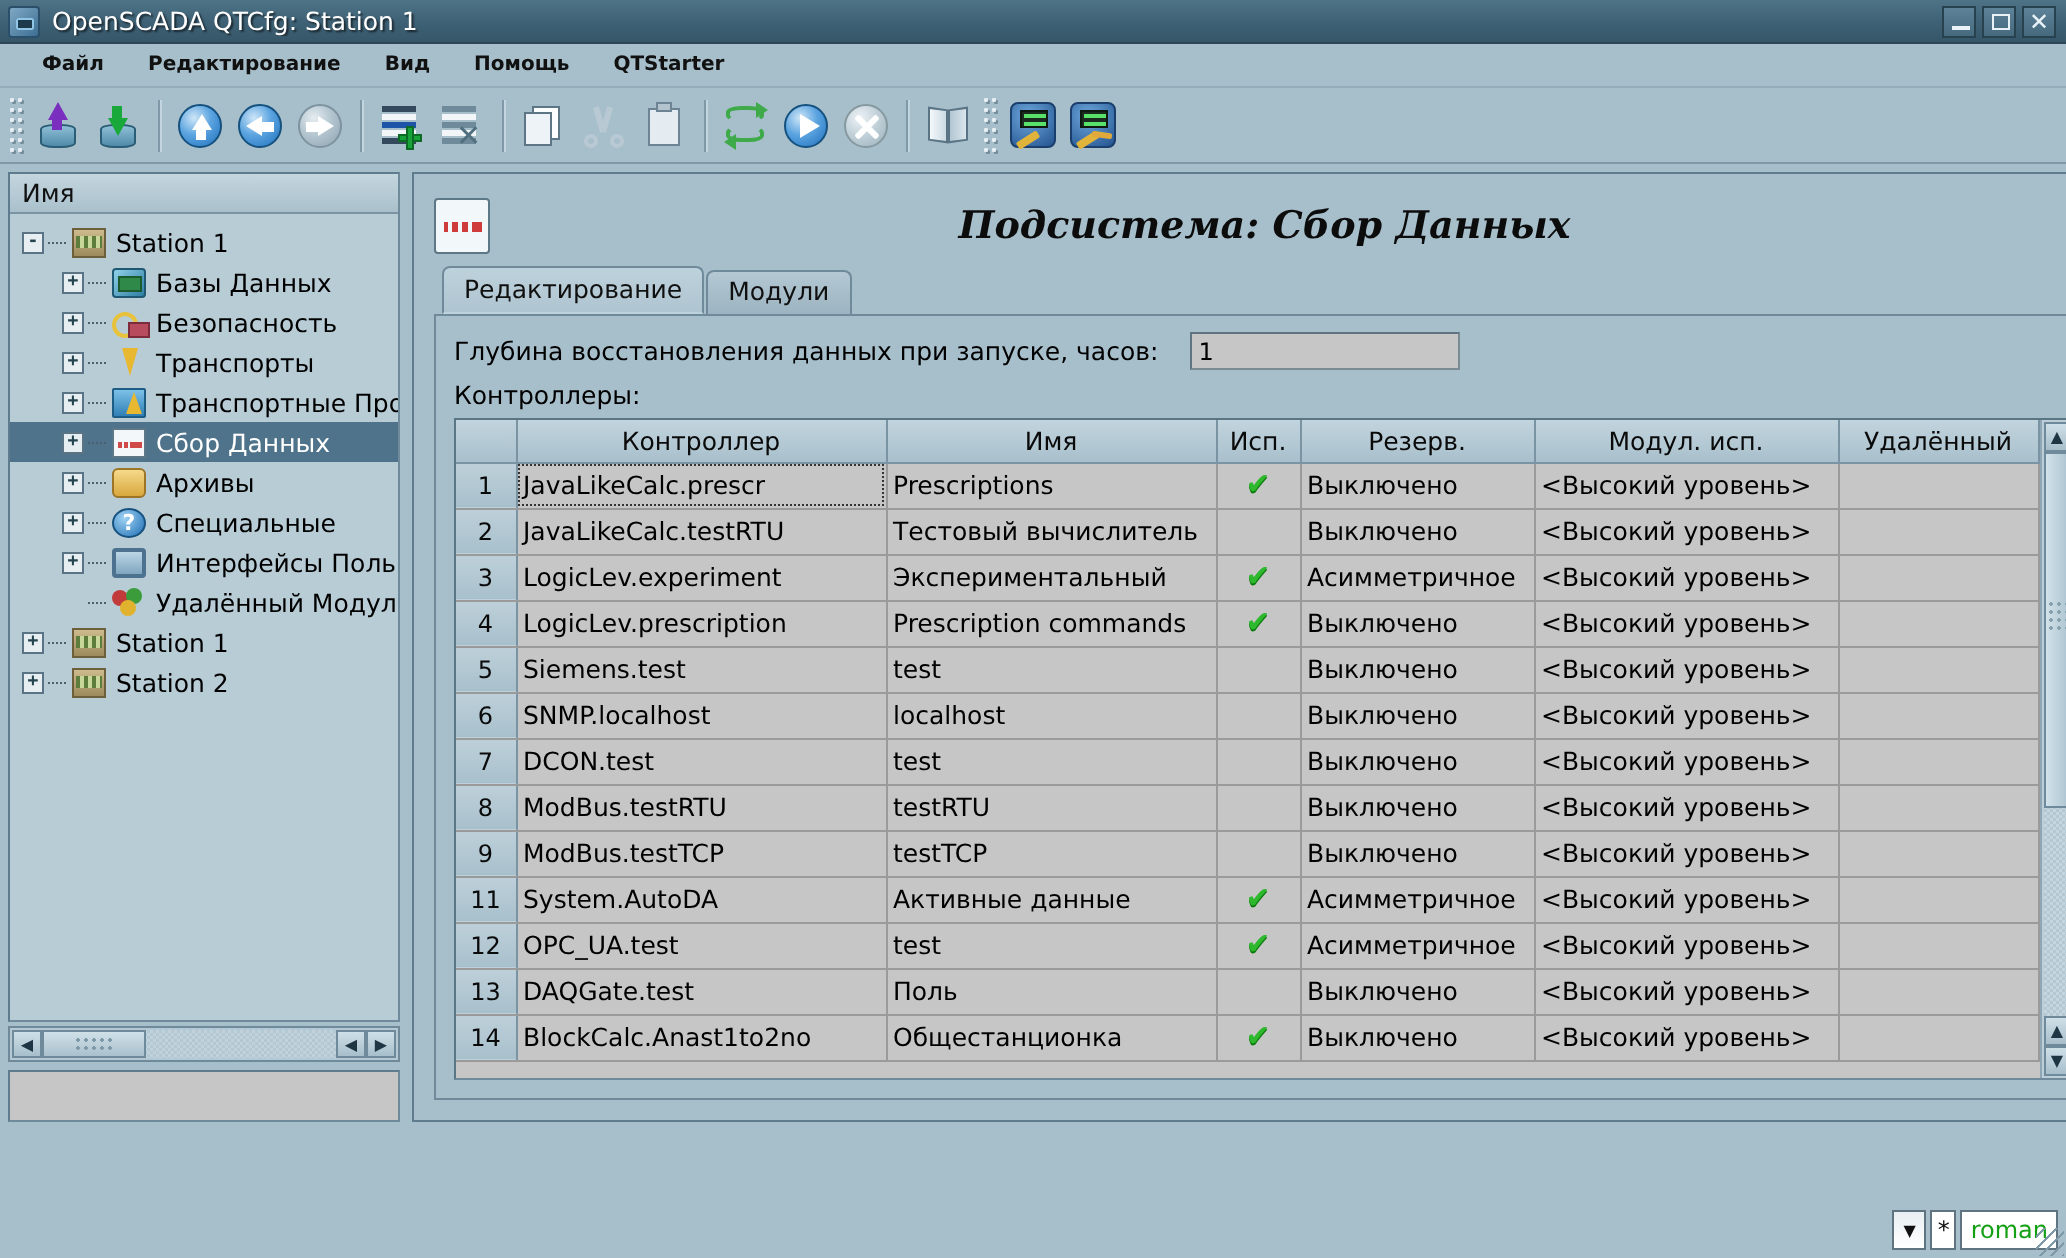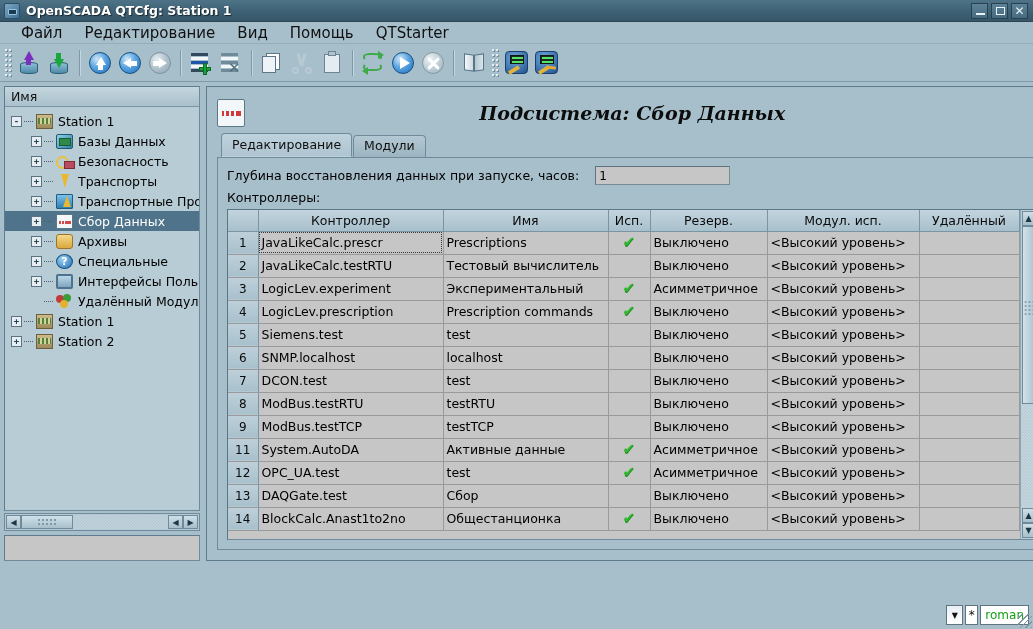--- a/index.html
+++ b/index.html
@@ -25,21 +25,21 @@
     background:linear-gradient(135deg,#7fa8c4,#3d6e93);
     border:1px solid #2a4f6b; border-radius:2px;
     position:relative; flex:0 0 auto;
   }
   .title-icon:after{
     content:""; position:absolute; left:3px; top:5px; width:9px; height:6px;
     background:#1d3a4d; border-radius:1px;
     box-shadow:inset 0 0 0 1px #8fc6e8;
   }
   .title-text {
-    color:#fff; font-weight:bold; font-size:12.5px;
+    color:#fff; font-weight:normal; font-size:12.5px;
     text-shadow:1px 1px 1px rgba(0,0,0,.6);
     flex:1; white-space:nowrap; overflow:hidden;
   }
   .win-btns { display:flex; gap:3px; padding-right:3px; }
   .win-btn {
     width:17px; height:16px;
     background:linear-gradient(to bottom,#5d8399,#46697d);
     border:1px solid #28414f;
     color:#e8f2f7; font-size:10px; line-height:14px; text-align:center;
     position:relative;
@@ -49,21 +49,21 @@
   .win-btn .g-close{ position:absolute; left:0; top:0; right:0; bottom:0; font-size:12px; font-weight:bold; line-height:14px;}
 
   
   .menubar {
     height:22px; display:flex; align-items:center;
     background:#a7bfcb;
     padding-left:10px; gap:0px;
     border-bottom:1px solid #93adbb;
   }
   .menu-item {
-    padding:2px 11px; font-size:15px; color:#111; white-space:nowrap;
+    padding:2px 11px; font-size:10px; color:#111; white-space:nowrap;font-weight:bold;
   }
 
   
   .toolbar {
     height:38px; display:flex; align-items:center;
     background:#a7bfcb;
     border-bottom:1px solid #7e99a8;
     padding-left:2px;
   }
   .grip {
@@ -727,21 +727,21 @@
                   <td class="c-ctrl">OPC_UA.test</td>
                   <td class="">test</td>
                   <td class="chk"><span class="check">✔</span></td>
                   <td class="">Асимметричное</td>
                   <td class="">&lt;Высокий уровень&gt;</td>
                   <td class=""></td>
                 </tr>
                 <tr>
                   <td class="rownum">13</td>
                   <td class="c-ctrl">DAQGate.test</td>
-                  <td class="">Сбор</td>
+                  <td class="">Поль</td>
                   <td class="chk"></td>
                   <td class="">Выключено</td>
                   <td class="">&lt;Высокий уровень&gt;</td>
                   <td class=""></td>
                 </tr>
                 <tr>
                   <td class="rownum">14</td>
                   <td class="c-ctrl">BlockCalc.Anast1to2no</td>
                   <td class="">Общестанционка</td>
                   <td class="chk"><span class="check">✔</span></td>

